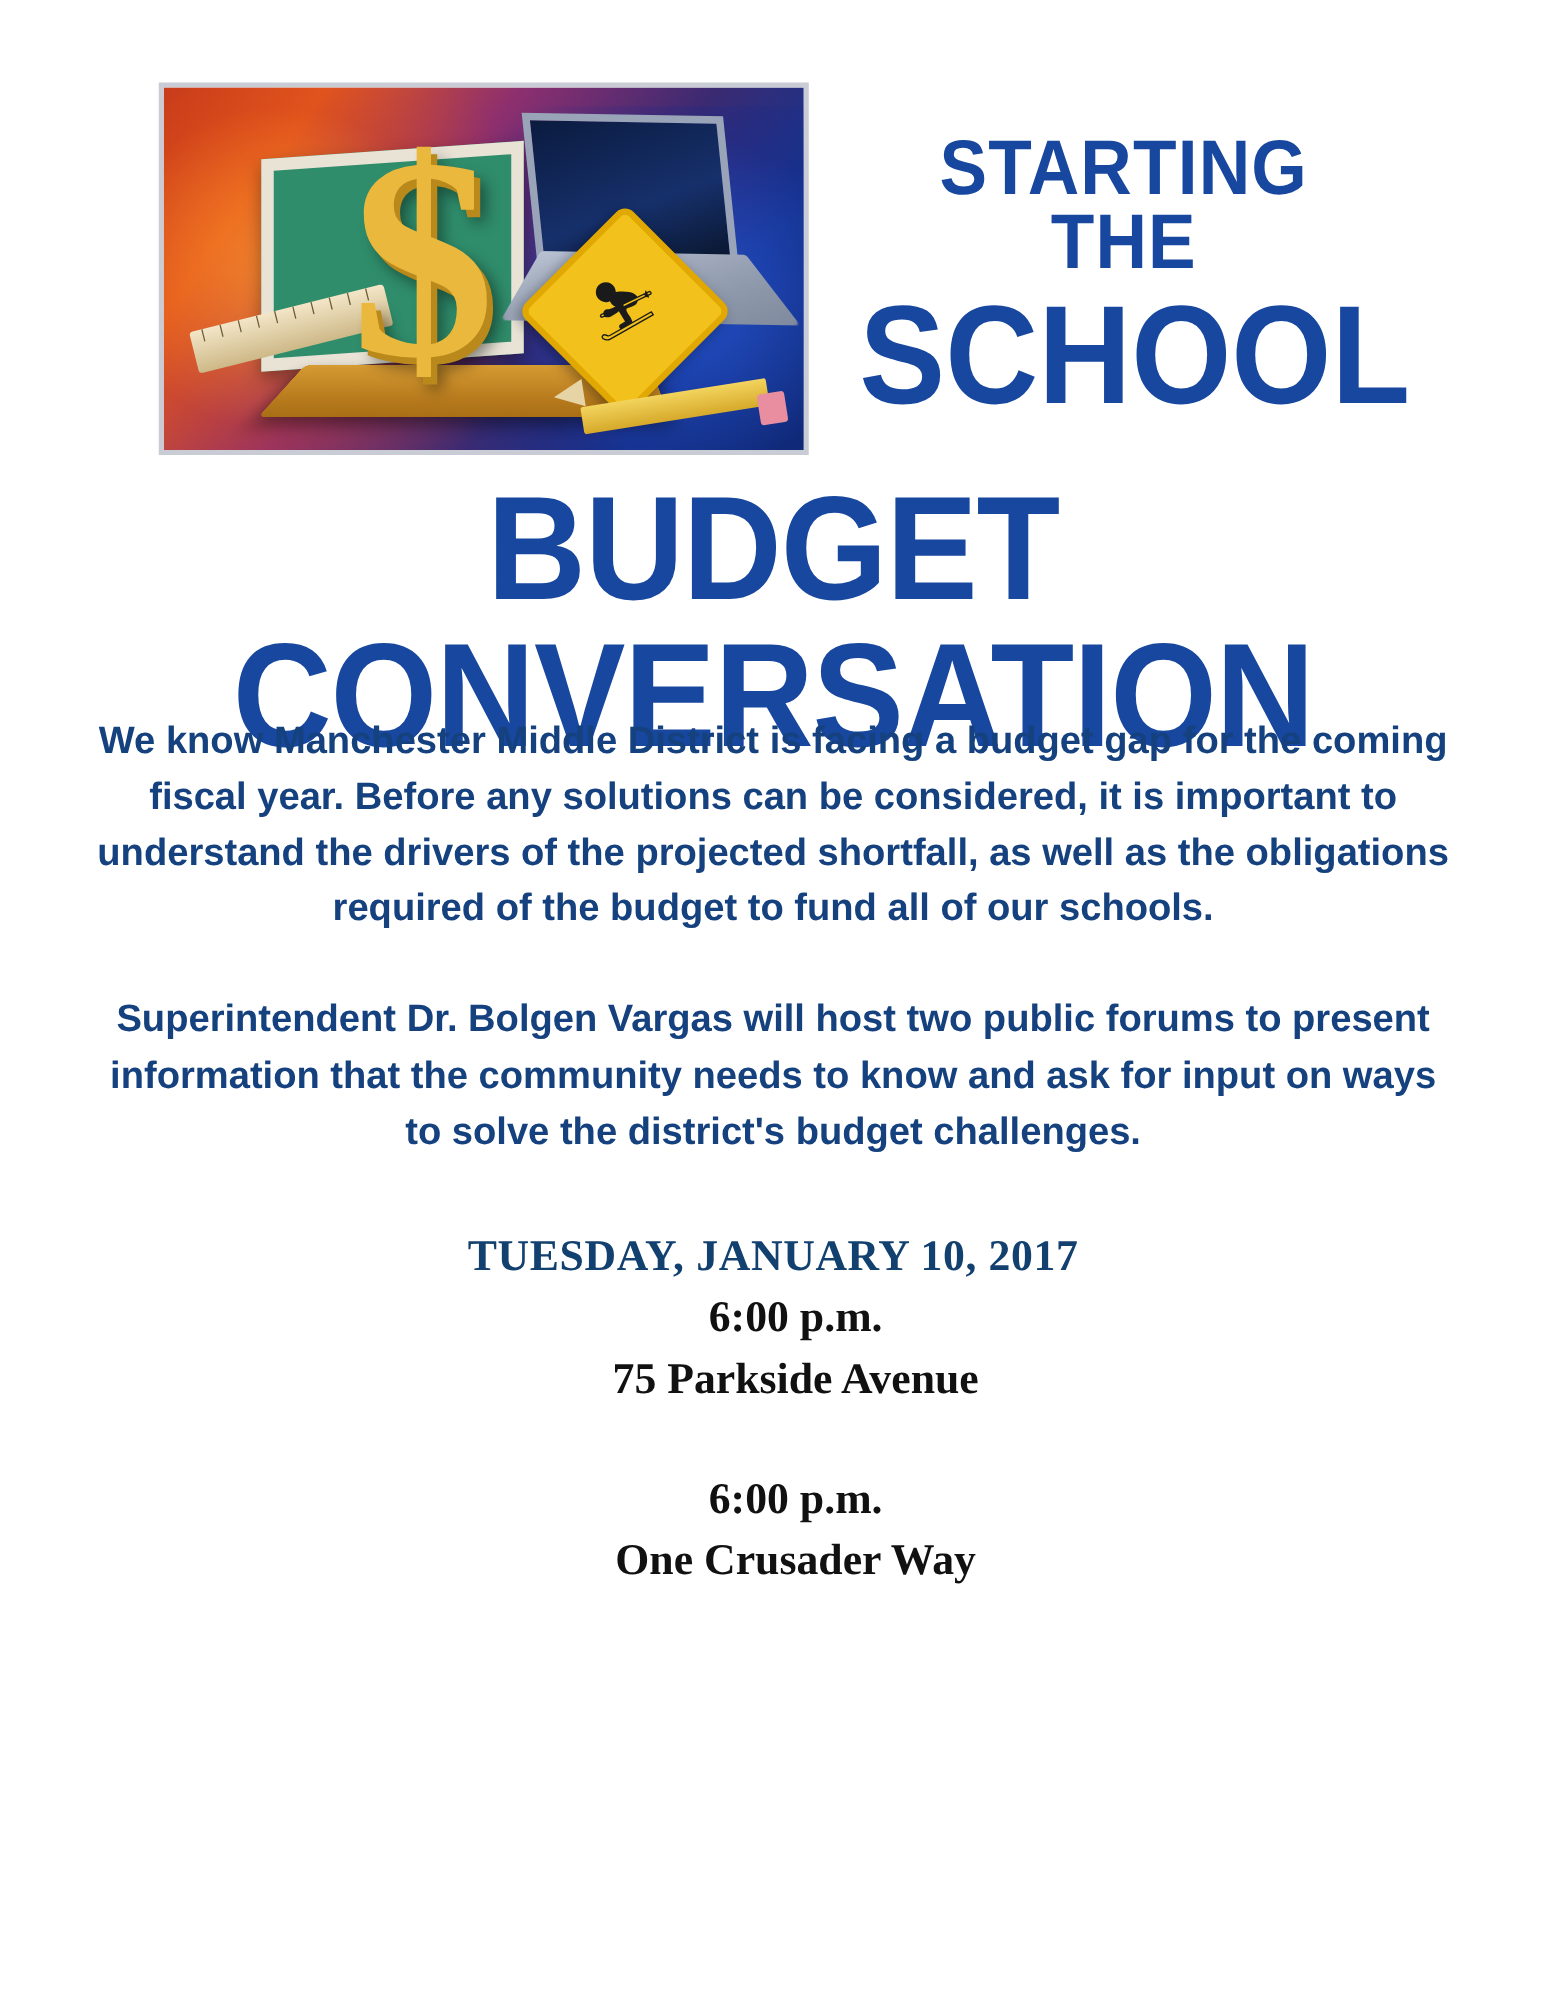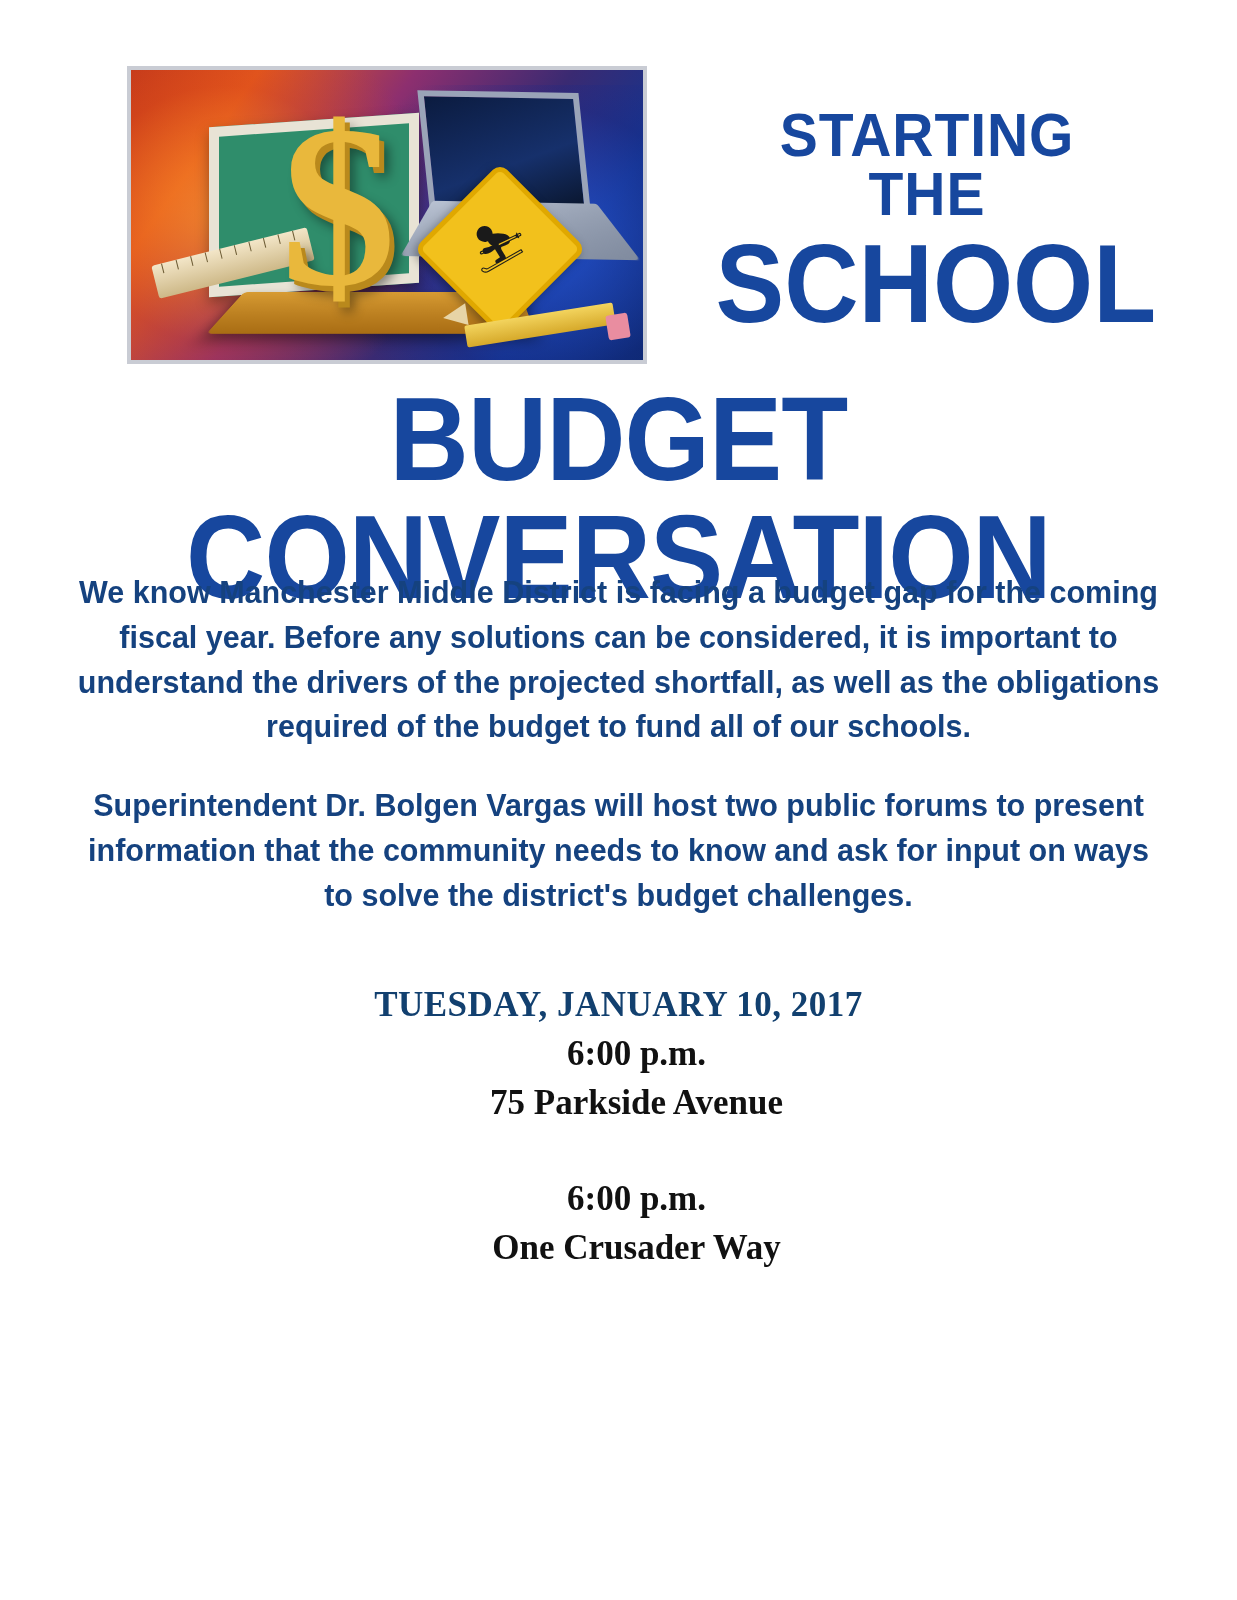--- a/index.html
+++ b/index.html
@@ -184,21 +184,21 @@
     bottom: 21px;
     width: 22px;
     height: 25px;
     background: #e98da0;
     border-radius: 3px;
     transform: rotate(-9deg);
   }
 
   .title-block {
     position: absolute;
-    right: 80px;
+    right: 108px;
     top: 106px;
     width: 460px;
     text-align: center;
   }
   .title-line1 {
     font-family: "Liberation Sans Narrow", "Liberation Sans", sans-serif;
     font-weight: bold;
     font-size: 62px;
     letter-spacing: 1px;
     color: #17479e;
@@ -234,21 +234,21 @@
     position: absolute;
     left: 70px;
     right: 70px;
     top: 570px;
     text-align: center;
     color: #15427f;
     font-weight: bold;
     font-size: 30.5px;
     line-height: 1.47;
   }
-  .para + .para { margin-top: 34px; }
+  .para + .para { margin-top: 44px; }
 
   
   .events {
     position: absolute;
     left: 0;
     right: 0;
     top: 985px;
     text-align: center;
     color: #000000;
     font-family: "Liberation Serif", serif;

